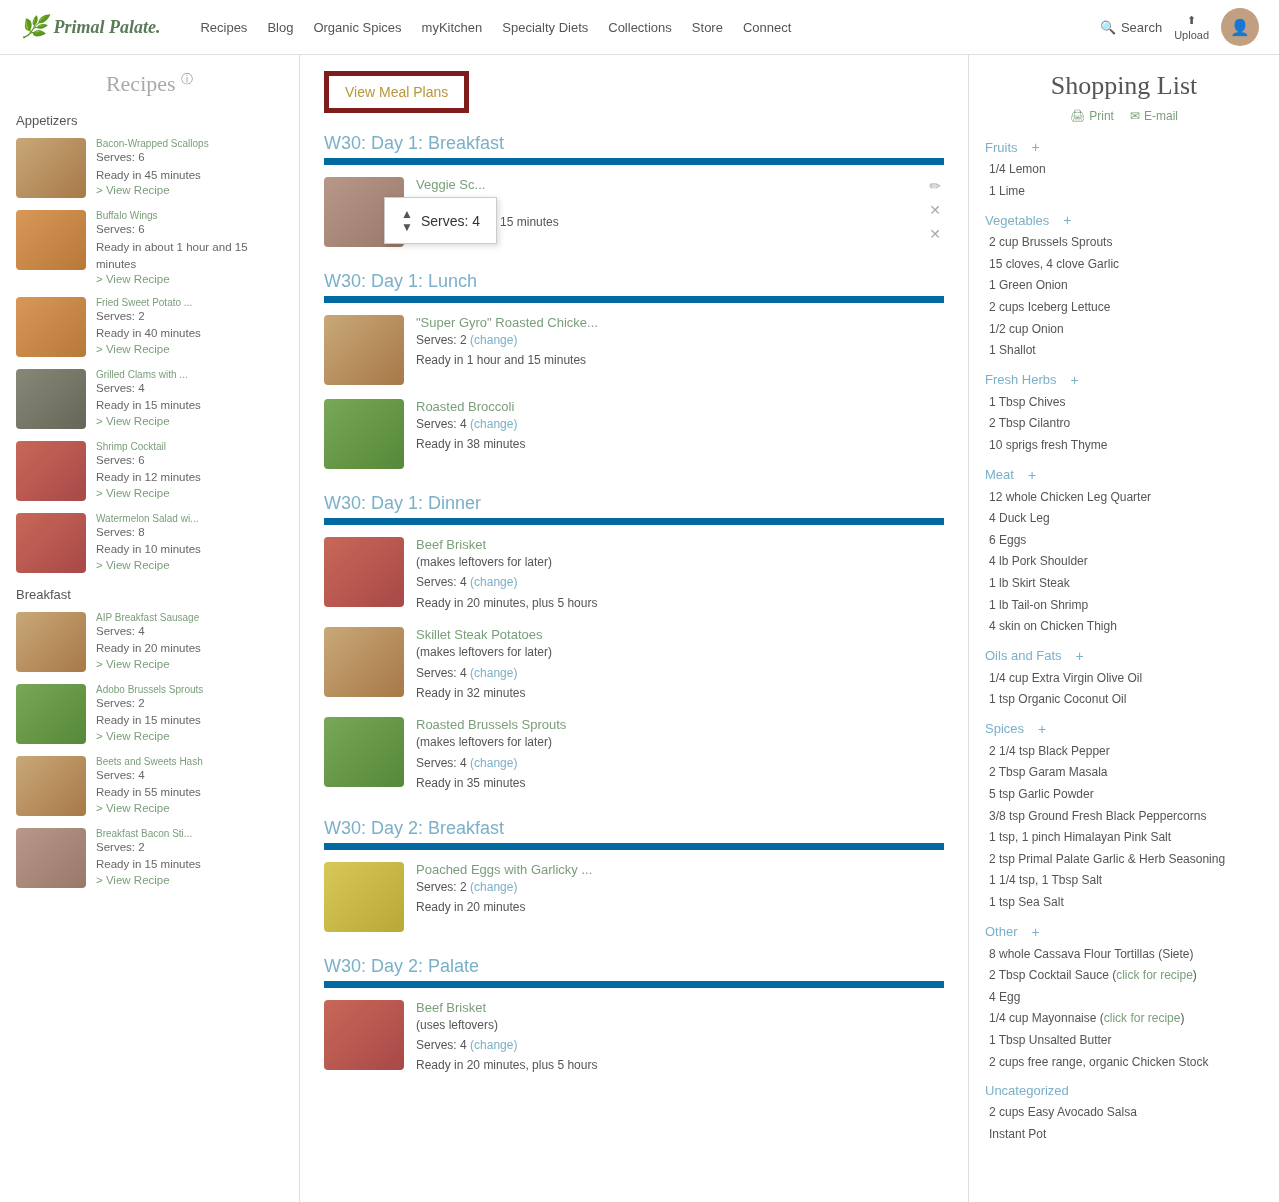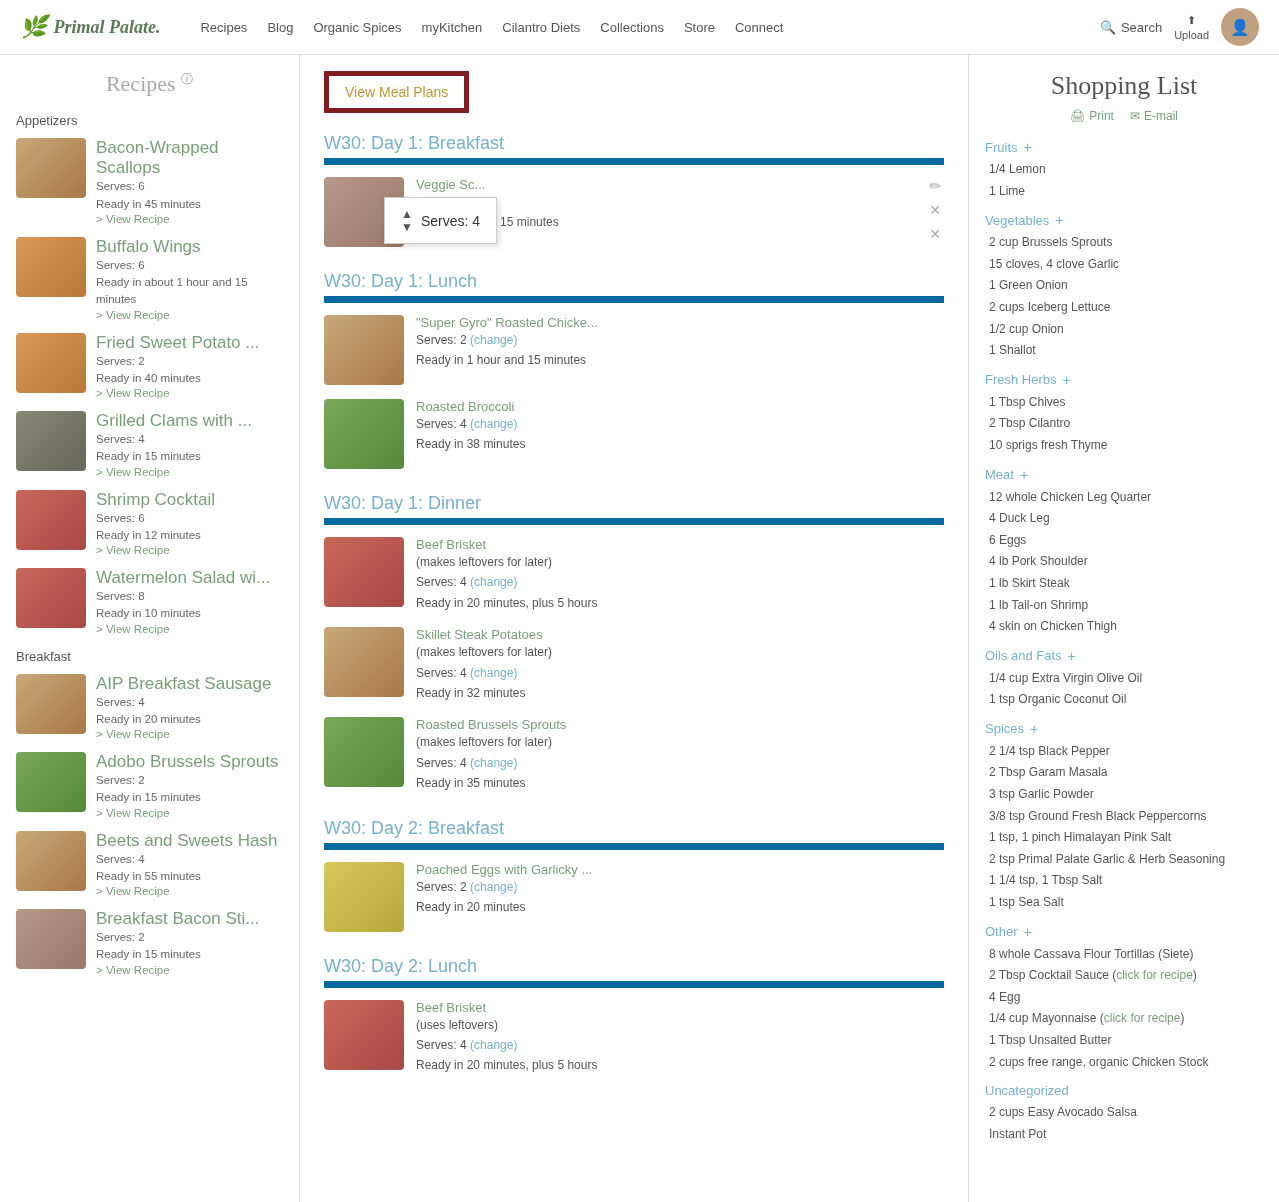--- a/index.html
+++ b/index.html
@@ -129,21 +129,21 @@
       border-radius: 4px;
       background: #c8b89a;
       overflow: hidden;
       display: flex;
       align-items: center;
       justify-content: center;
     }
     .recipe-info { flex: 1; }
     .recipe-name {
       color: #7a9e7a;
-      font-size: 17px;
+      font-size: 10px;
       font-family: Arial, sans-serif;
       cursor: pointer;
       text-decoration: none;
     }
     .recipe-meta {
       font-size: 11.5px;
       color: #666;
       font-family: Arial, sans-serif;
       line-height: 1.5;
     }
@@ -301,21 +301,21 @@
       cursor: pointer;
     }
     .shopping-category {
       font-size: 13px;
       color: #7ab0c8;
       font-family: Arial, sans-serif;
       margin-top: 10px;
       margin-bottom: 4px;
       display: flex;
       align-items: center;
-      gap: 6px;
+      gap: 14px;
     }
     .add-icon {
       color: #7ab0c8;
       font-size: 14px;
       cursor: pointer;
     }
     .shopping-item {
       font-size: 12px;
       color: #555;
       font-family: Arial, sans-serif;
@@ -339,21 +339,21 @@
 <header class="header">
   <div class="logo">
     <span class="logo-icon">🌿</span>
     <span>Primal Palate.</span>
   </div>
   <nav class="nav">
     <a href="#">Recipes</a>
     <a href="#">Blog</a>
     <a href="#">Organic Spices</a>
     <a href="#">myKitchen</a>
-    <a href="#">Cilantro Diets</a>
+    <a href="#">Specialty Diets</a>
     <a href="#">Collections</a>
     <a href="#">Store</a>
     <a href="#">Connect</a>
   </nav>
   <div class="header-right">
     <button class="search-btn">
       <span>🔍</span>
       <span>Search</span>
     </button>
     <button class="upload-btn">
@@ -547,21 +547,21 @@
         <div class="meal-thumb thumb-yellow"></div>
         <div class="meal-info">
           <div class="meal-name">Poached Eggs with Garlicky ...</div>
           <div class="meal-meta">Serves: 2 <span class="change-link">(change)</span><br>Ready in 20 minutes</div>
         </div>
       </div>
     </div>
 
     
     <div class="day-section">
-      <h2 class="day-title">W30: Day 2: Lunch</h2>
+      <h2 class="day-title">W30: Day 2: Palate</h2>
       <div class="meal-item">
         <div class="meal-thumb thumb-red"></div>
         <div class="meal-info">
           <div class="meal-name">Beef Brisket</div>
           <div class="meal-meta">(uses leftovers)<br>Serves: 4 <span class="change-link">(change)</span><br>Ready in 20 minutes, plus 5 hours</div>
         </div>
       </div>
     </div>
   </main>
 
@@ -622,21 +622,21 @@
     </div>
     <div class="shopping-item">1/4 cup Extra Virgin Olive Oil</div>
     <div class="shopping-item">1 tsp Organic Coconut Oil</div>
 
     <div class="shopping-category">
       <span>Spices</span>
       <span class="add-icon">+</span>
     </div>
     <div class="shopping-item">2 1/4 tsp Black Pepper</div>
     <div class="shopping-item">2 Tbsp Garam Masala</div>
-    <div class="shopping-item">3 tsp Garlic Powder</div>
+    <div class="shopping-item">5 tsp Garlic Powder</div>
     <div class="shopping-item">3/8 tsp Ground Fresh Black Peppercorns</div>
     <div class="shopping-item">1 tsp, 1 pinch Himalayan Pink Salt</div>
     <div class="shopping-item">2 tsp Primal Palate Garlic &amp; Herb Seasoning</div>
     <div class="shopping-item">1 1/4 tsp, 1 Tbsp Salt</div>
     <div class="shopping-item">1 tsp Sea Salt</div>
 
     <div class="shopping-category">
       <span>Other</span>
       <span class="add-icon">+</span>
     </div>

